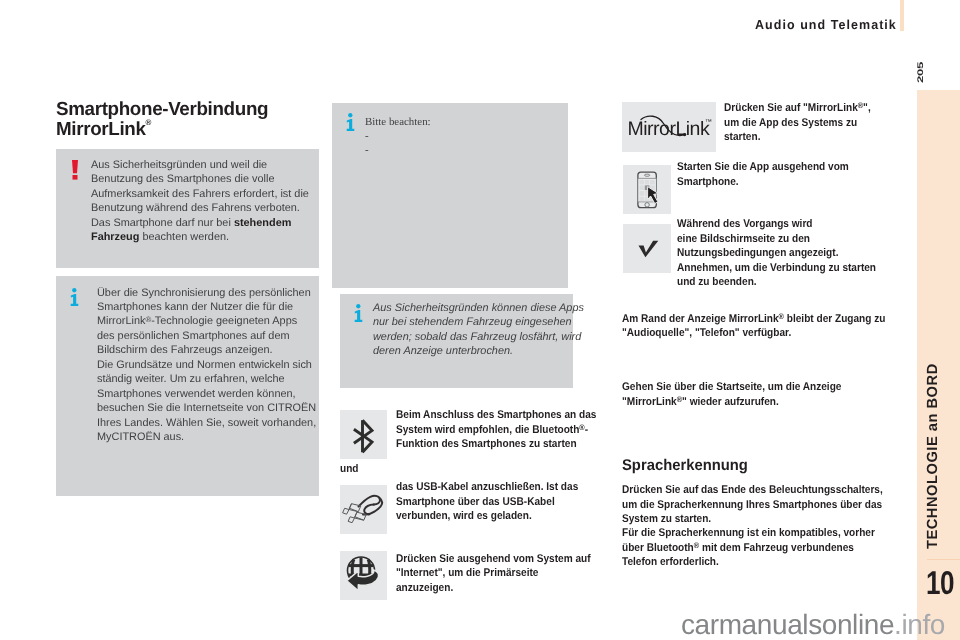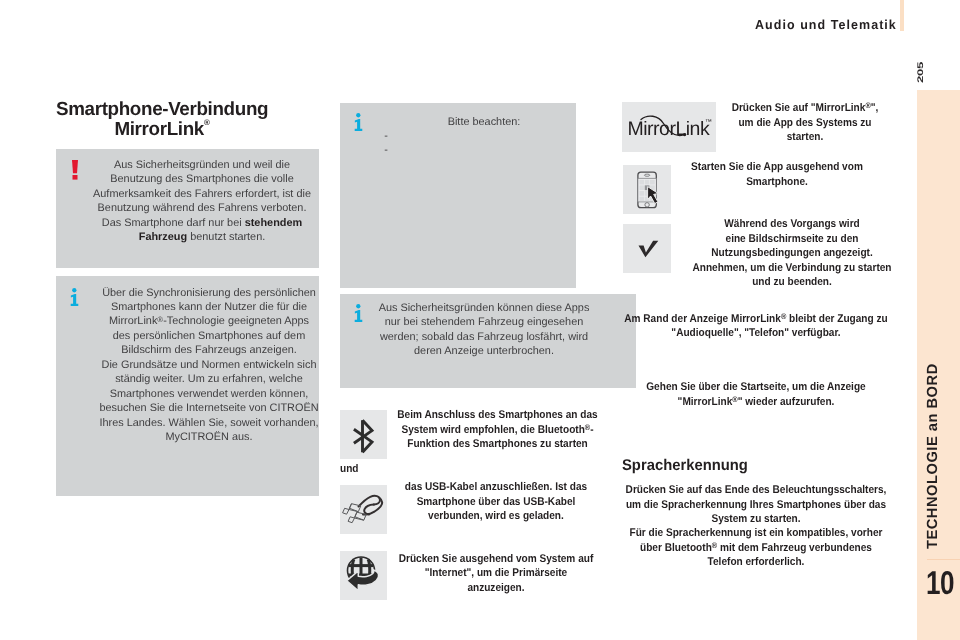--- a/index.html
+++ b/index.html
@@ -1,19 +1,19 @@
 <!DOCTYPE html>
 <html><head>
 <meta charset="utf-8">
 <style>
   html,body{margin:0;padding:0;}
   body{width:960px;height:640px;background:#ffffff;
        font-family:"Liberation Sans",sans-serif;overflow:hidden;position:relative;
        -webkit-font-smoothing:antialiased;text-rendering:geometricPrecision;}
-  .page{position:absolute;left:0;top:0;width:960px;height:640px;text-align:center;}
+  .page{position:absolute;left:0;top:0;width:960px;height:640px;}
 
   
   .hdr-title{position:absolute;left:755px;top:17.5px;font-size:13px;font-weight:bold;
              color:#231f20;letter-spacing:1.1px;white-space:nowrap;line-height:13px;
              transform:scaleX(0.96);transform-origin:left top;}
   .hdr-rule{position:absolute;left:900px;top:0;width:4px;height:31px;background:#fbdfc4;}
 
   
   .side{position:absolute;left:917px;top:90px;width:43px;height:550px;background:#fce5d0;}
   .side-pagenum{position:absolute;left:917px;top:82.5px;font-size:13.2px;font-weight:bold;
@@ -55,27 +55,27 @@
          transform:scaleX(0.99);transform-origin:left top;white-space:nowrap;}
   .title sup{font-size:8px;letter-spacing:0;vertical-align:5px;}
   .n1{left:56px;top:149px;width:263px;height:119px;}
   .n1 .ico{left:15px;top:11px;}
   .n1 .tx{left:35px;top:8.7px;width:222px;}
   .n2{left:56px;top:276px;width:263px;height:220px;}
   .n2 .ico{left:14px;top:11.5px;}
   .n2 .tx{left:41px;top:9.5px;width:224px;}
 
   
-  .n3{left:340px;top:103px;width:236px;height:185px;}
+  .n3{left:332px;top:103px;width:236px;height:185px;font-family:Liberation Serif, serif;}
   .n3 .ico{left:13.5px;top:10px;}
   .n3 .tx{left:33px;top:11.5px;width:222px;}
   .n3 .dl{display:flex;}
   .n3 .dl .d{width:26px;flex:none;}
   .n3 .dl .t{width:187px;flex:none;}
-  .n4{left:340px;top:294px;width:296px;height:94px;}
+  .n4{left:340px;top:294px;width:233px;height:94px;font-style:italic;}
   .n4 .ico{left:13.5px;top:10px;}
   .n4 .tx{left:33px;top:7px;width:222px;}
 
   #bx1{left:340px;top:410px;width:47px;height:49px;}
   #btx1{left:396px;top:408px;width:225.1px;}
   #und{position:absolute;left:340px;top:462px;font-size:11.2px;line-height:14.6px;font-weight:bold;color:#231f20;
        transform:scaleX(0.902);transform-origin:left top;}
   #bx2{left:340px;top:485px;width:47px;height:49px;}
   #btx2{left:396px;top:480px;width:221.7px;}
   #bx3{left:340px;top:551px;width:47px;height:49px;}
@@ -109,21 +109,21 @@
   <div class="side-divider"></div>
   <div class="side-chapter">10</div>
 
   <h1 class="title"><span>Smartphone-Verbindung</span><br><span>MirrorLink</span><sup><sup class="rg">®</sup></sup></h1>
 
   <div class="note n1">
     <span class="ico bang"><svg viewBox="0 0 8 20" width="8" height="20">
           <path d="M1.0 0 H7.0 L6.0 13.2 H2.0 Z" fill="#e2182f"></path>
           <rect x="1.5" y="15.0" width="5.0" height="4.6" fill="#e2182f"></rect>
         </svg></span>
-    <p class="tx"><span>Aus Sicherheitsgründen und weil die Benutzung des Smartphones die volle Aufmerksamkeit des Fahrers erfordert, ist die Benutzung während des Fahrens verboten. Das Smartphone darf nur bei </span><b>stehendem Fahrzeug</b><span> benutzt starten.</span></p>
+    <p class="tx"><span>Aus Sicherheitsgründen und weil die Benutzung des Smartphones die volle Aufmerksamkeit des Fahrers erfordert, ist die Benutzung während des Fahrens verboten. Das Smartphone darf nur bei </span><b>stehendem Fahrzeug</b><span> beachten werden.</span></p>
   </div>
 
   <div class="note n2">
     <span class="ico iinfo"><svg viewBox="0 0 9.2 18" width="9.2" height="18">
           <circle cx="4.3" cy="2.25" r="2.15" fill="#0badde"></circle>
           <path d="M6.2 6.1 v9.6 h2.1 v2.2 h-7.6 v-2.2 h2.4 v-6.9 l-2.25 0.78 v-2.15 l3.9 -1.33 z" fill="#0badde"></path>
         </svg></span>
     <p class="tx">Über die Synchronisierung des persönlichen Smartphones kann der Nutzer die für die MirrorLink<sup class="rg">®</sup>-Technologie geeigneten Apps<br>des persönlichen Smartphones auf dem Bildschirm des Fahrzeugs anzeigen.<br>Die Grundsätze und Normen entwickeln sich ständig weiter. Um zu erfahren, welche Smartphones verwendet werden können, besuchen Sie die Internetseite von CITROËN Ihres Landes. Wählen Sie, soweit vorhanden, MyCITROËN aus.</p>
   </div>
 
@@ -233,14 +233,15 @@
       <path d="M15.5 21.6 L20.6 21.6 L22.9 28.4 L30.1 16.7 L35.3 16.7 L22.4 33.3 Z" fill="#2d2a2b"></path>
     </svg>
   </div>
   <p class="btx" id="btx6">Während des Vorgangs wird<br>eine Bildschirmseite zu den<br>Nutzungsbedingungen angezeigt.<br>Annehmen, um die Verbindung zu starten<br>und zu beenden.</p>
   <p class="ptx" id="p1">Am Rand der Anzeige MirrorLink<sup class="rg">®</sup> bleibt der Zugang zu "Audioquelle", "Telefon" verfügbar.</p>
   <p class="ptx" id="p2">Gehen Sie über die Startseite, um die Anzeige "MirrorLink<sup class="rg">®</sup>" wieder aufzurufen.</p>
   <h2 id="sect1">Spracherkennung</h2>
   <p class="ptx" id="p3">Drücken Sie auf das Ende des Beleuchtungsschalters, um die Spracherkennung Ihres Smartphones über das System zu starten.</p>
   <p class="ptx" id="p4">Für die Spracherkennung ist ein kompatibles, vorher über Bluetooth<sup class="rg">®</sup> mit dem Fahrzeug verbundenes Telefon erforderlich.</p>
 
+  <div class="wm"><b>carmanualsonline</b><span>.info</span></div>
 
 </div>
 
 </body></html>

